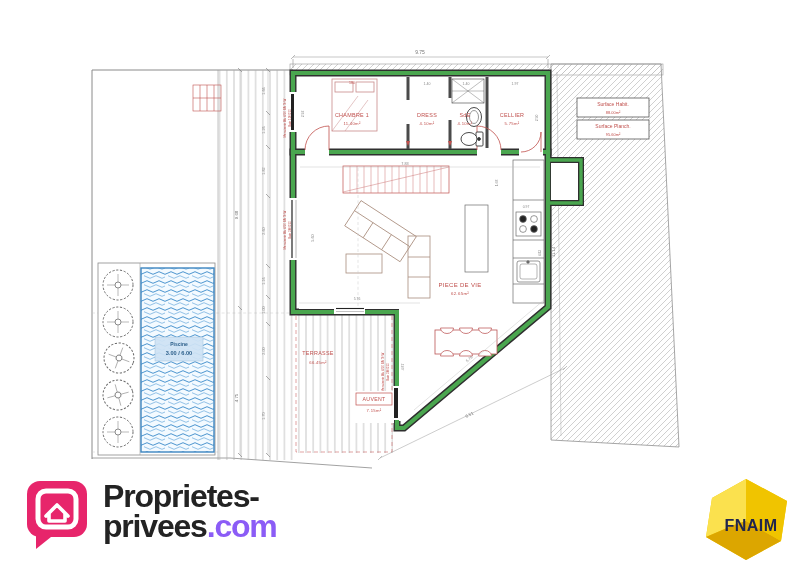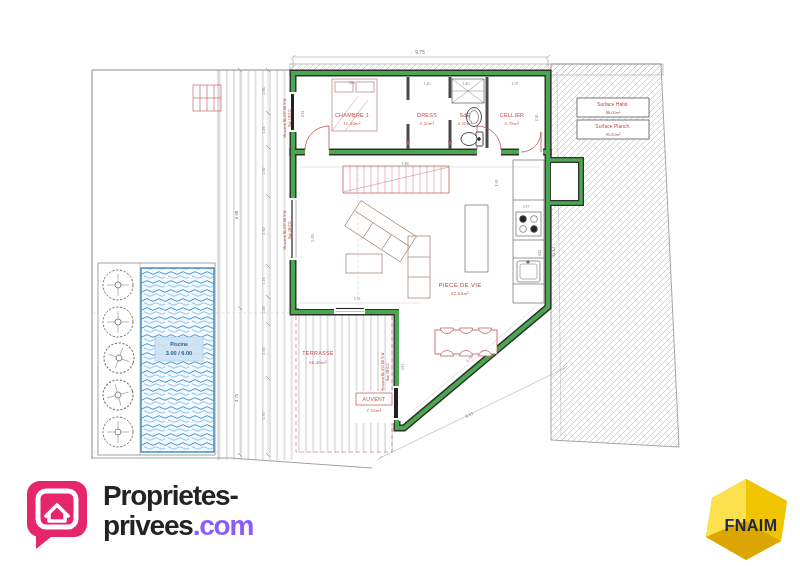--- a/index.html
+++ b/index.html
@@ -6,21 +6,21 @@
   .page{position:relative;width:800px;height:566px;background:#ffffff;overflow:hidden;
         font-family:"Liberation Sans",sans-serif;}
   .plan-svg{position:absolute;left:0;top:0;}
   svg text{font-family:"Liberation Sans",sans-serif;}
   .dim{fill:#777;}
   .dim-s{fill:#888;}
   .room{fill:#c0504d;letter-spacing:.3px;}
   .ann{fill:#c0504d;}
   
   .agency-logo{position:absolute;left:24px;top:479px;display:flex;align-items:flex-start;}
-  .agency-text{margin-left:13px;font-weight:bold;font-size:28px;line-height:30px;
+  .agency-text{margin-left:13px;font-weight:bold;font-size:32px;line-height:30px;
                letter-spacing:-1.2px;color:#232323;margin-top:2px;}
   .agency-text .pink{color:#8b5cf6;}
   
   .fnaim-logo{position:absolute;left:698px;top:476px;}
 </style>
 </head>
 <body>
 
 <div class="page">
 

